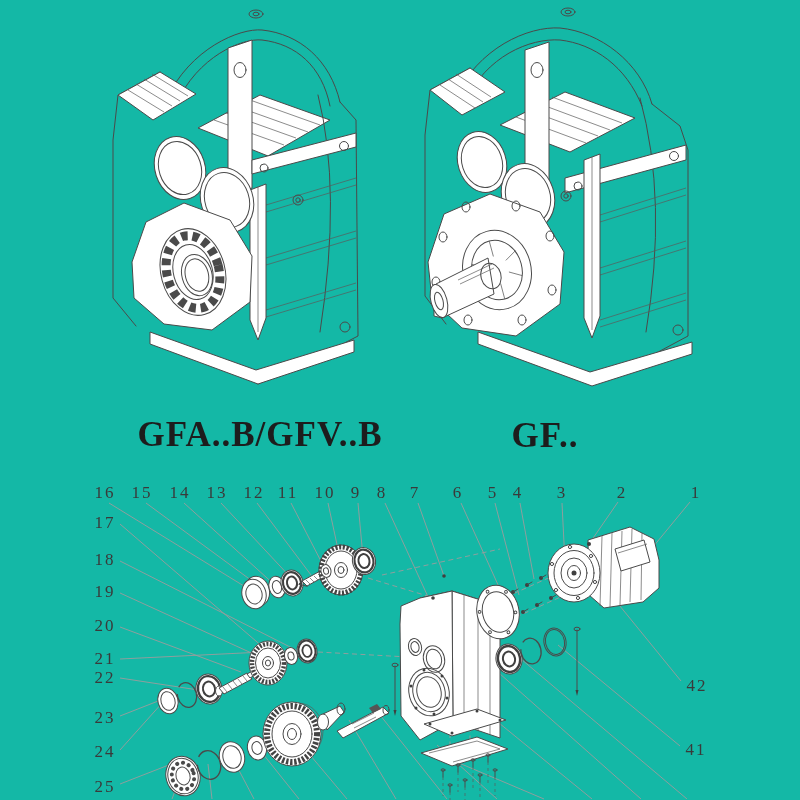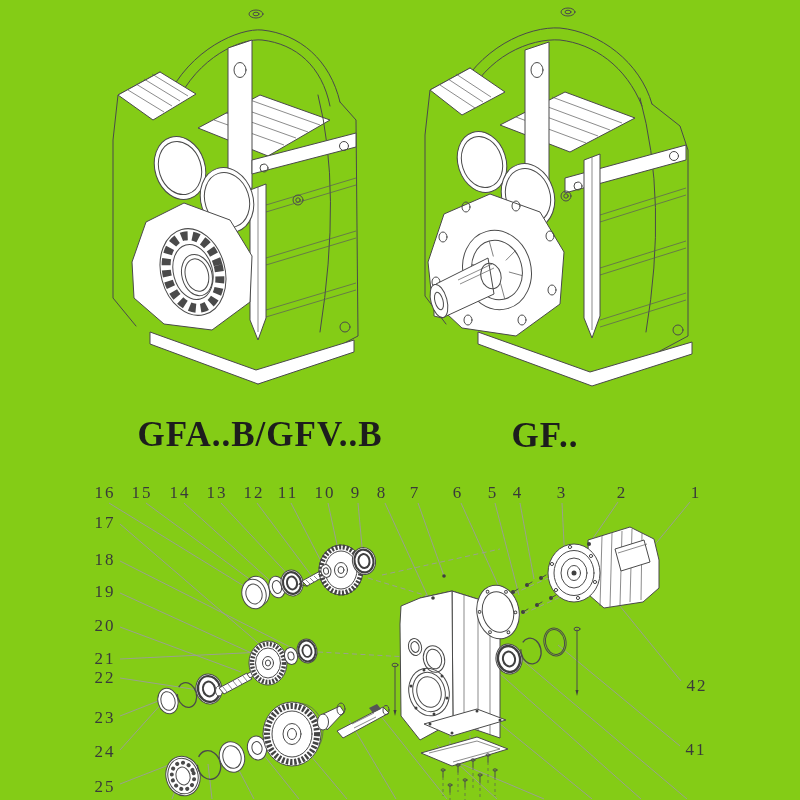--- a/index.html
+++ b/index.html
@@ -1,16 +1,16 @@
 <!DOCTYPE html>
 <html><head>
 <meta charset="utf-8">
 <style>
   html,body{margin:0;padding:0;background:#ffffff;}
-  #stage{position:relative;width:800px;height:800px;background:#84cc16;overflow:hidden;
+  #stage{position:relative;width:800px;height:800px;background:#14b8a6;overflow:hidden;
          font-family:"Liberation Serif", serif;}
   svg{display:block;}
   .model-label{font-family:"Liberation Serif",serif;font-weight:bold;font-size:35px;
                fill:#1d1d1d;letter-spacing:1px;text-anchor:middle;}
   .callout{font-family:"Liberation Serif",serif;font-size:17px;fill:#3a3a3a;
            letter-spacing:2px;text-anchor:middle;}
   .ln{stroke:#4a4a4a;stroke-width:1;fill:none;stroke-linejoin:round;stroke-linecap:round;}
   .lnw{stroke:#4a4a4a;stroke-width:1;fill:#ffffff;stroke-linejoin:round;}
   .thin{stroke:#5a5a5a;stroke-width:0.7;fill:none;}
   .dk{fill:#3f3f3f;stroke:none;}

